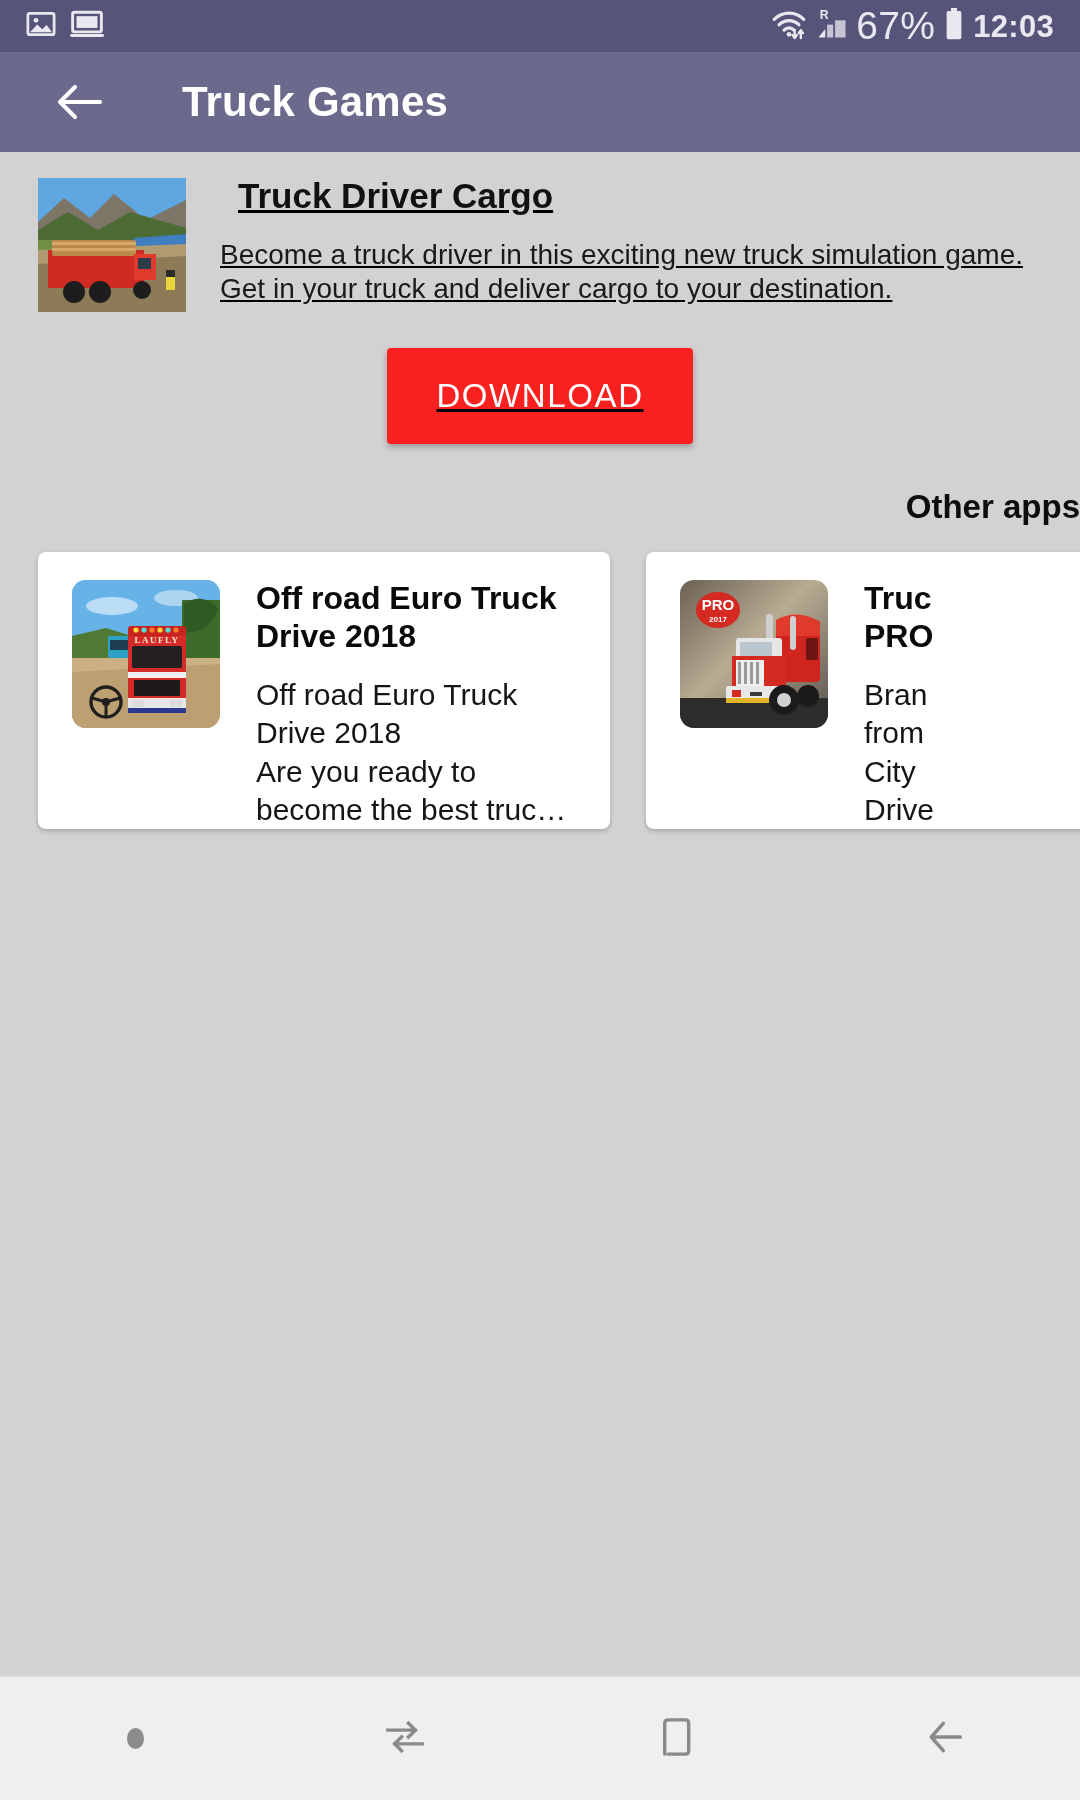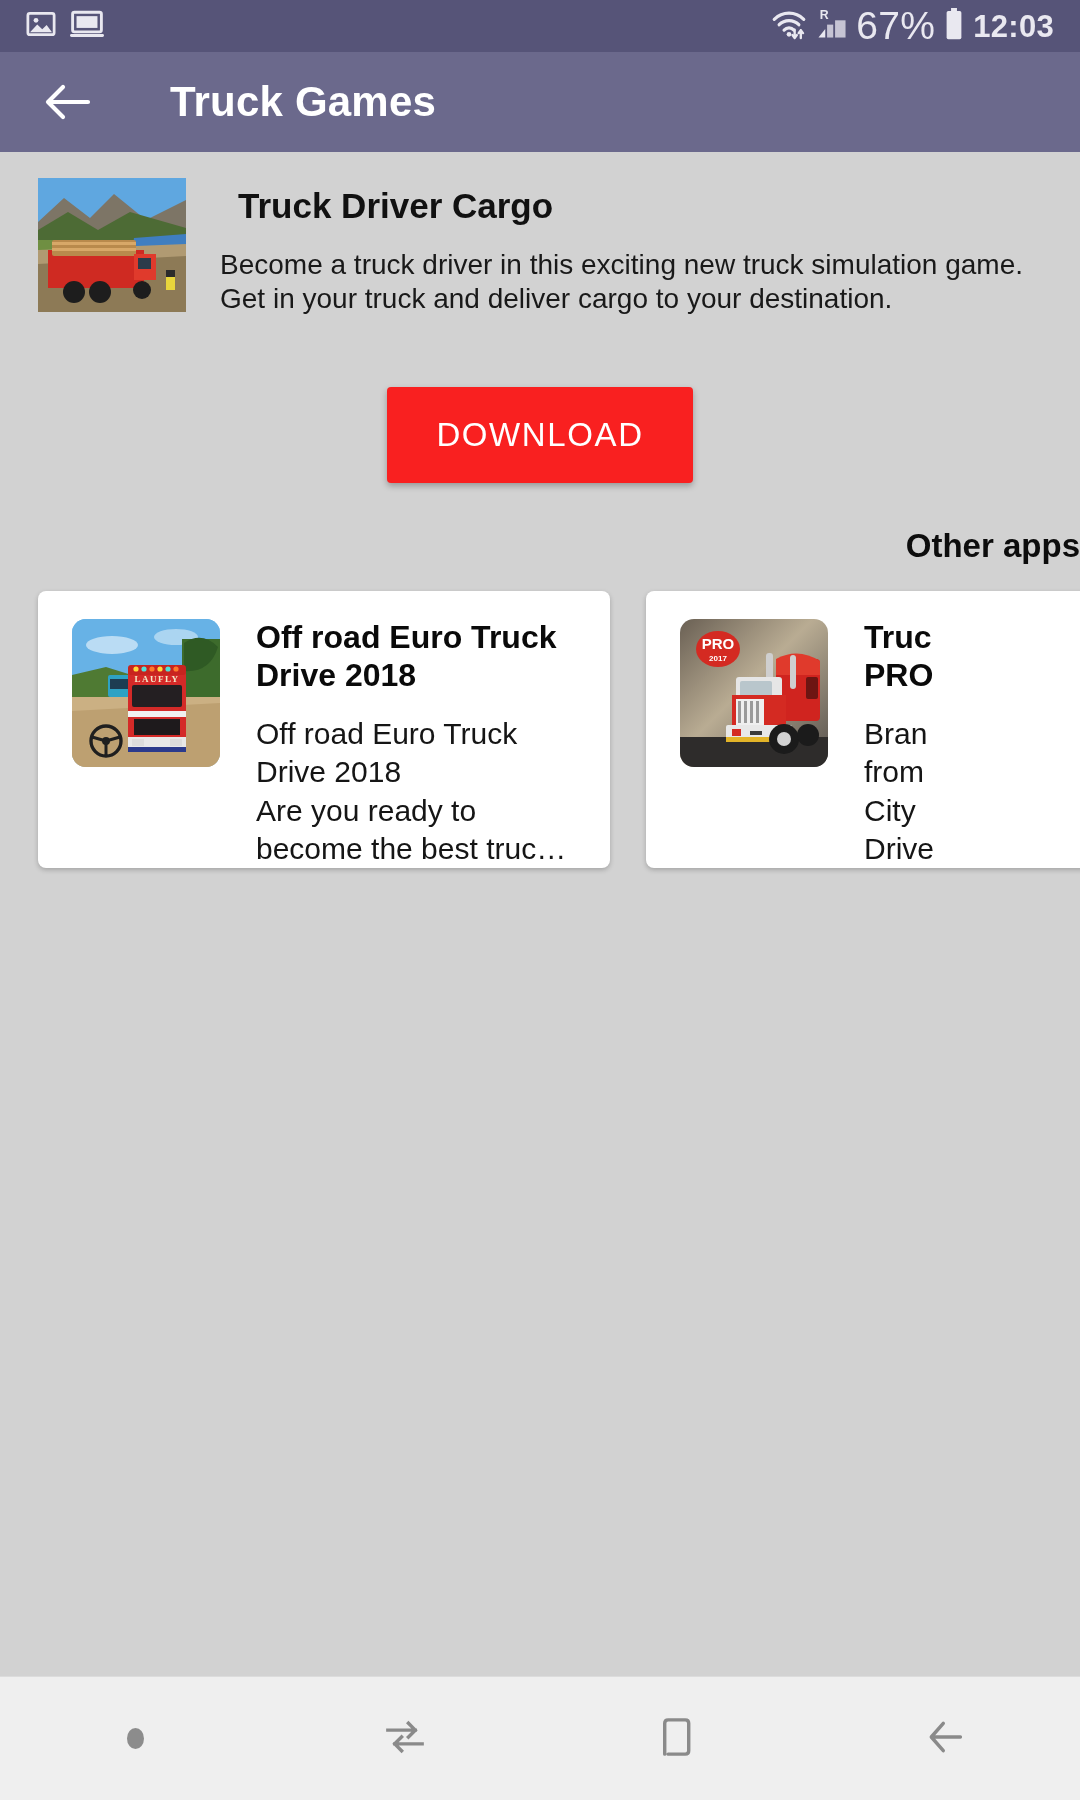--- a/index.html
+++ b/index.html
@@ -27,40 +27,40 @@
     letter-spacing: 0.3px; line-height: 1;
   }
   .sb-pct { color: #e9e8f0; font-size: 39px; letter-spacing: .3px; }
 
   
   .appbar {
     position: absolute; top: 52px; left: 0;
     width: 1080px; height: 100px;
     background: #6b698c;
     display: flex; align-items: center;
-    padding-left: 42px;
+    padding-left: 54px;
   }
   .back-arrow { width: 52px; height: 52px; cursor: pointer; }
   .appbar-title {
     color: #ffffff;
     font-size: 42px;
     font-weight: 700;
     margin-left: 76px;
     letter-spacing: .2px;
   }
 
   
   .content {
     position: absolute; top: 152px; left: 0;
     width: 1080px; height: 1524px;
     background: #d2d2d2;
   }
 
   
-  .featured { position: relative; padding: 26px 0 0 0; }
+  .featured { position: relative; padding: 16px 0 0 0; text-decoration: underline; }
   .feat-thumb {
     position: absolute; left: 38px; top: 26px;
     width: 148px; height: 134px;
     overflow: hidden;
     background: #4a7ab0;
   }
   .feat-body { margin-left: 220px; padding-right: 36px; }
   .feat-title {
     font-size: 35px; font-weight: 700; color: #111;
     margin-left: 18px; margin-top: 8px; margin-bottom: 22px;
@@ -76,21 +76,20 @@
     color: #fff;
     font-size: 33px;
     font-weight: 500;
     letter-spacing: 1.6px;
     border: none;
     border-radius: 4px;
     width: 306px; height: 96px;
     box-shadow: 0 3px 6px rgba(0,0,0,.28);
     cursor: pointer;
     font-family: "Liberation Sans", sans-serif;
-    margin-top: 29px;
   }
 
   .other-apps-label {
     font-size: 33px; font-weight: 700; color: #0d0d0d;
     margin: 44px 0 0 52px;
     text-align: right;
   }
 
   
   .cards-row {

